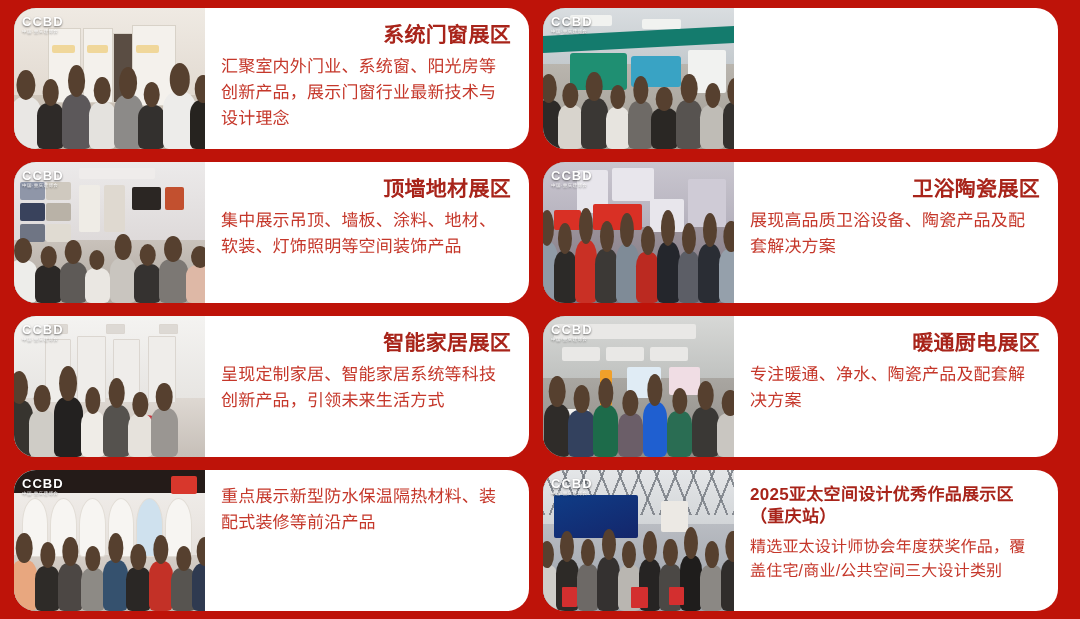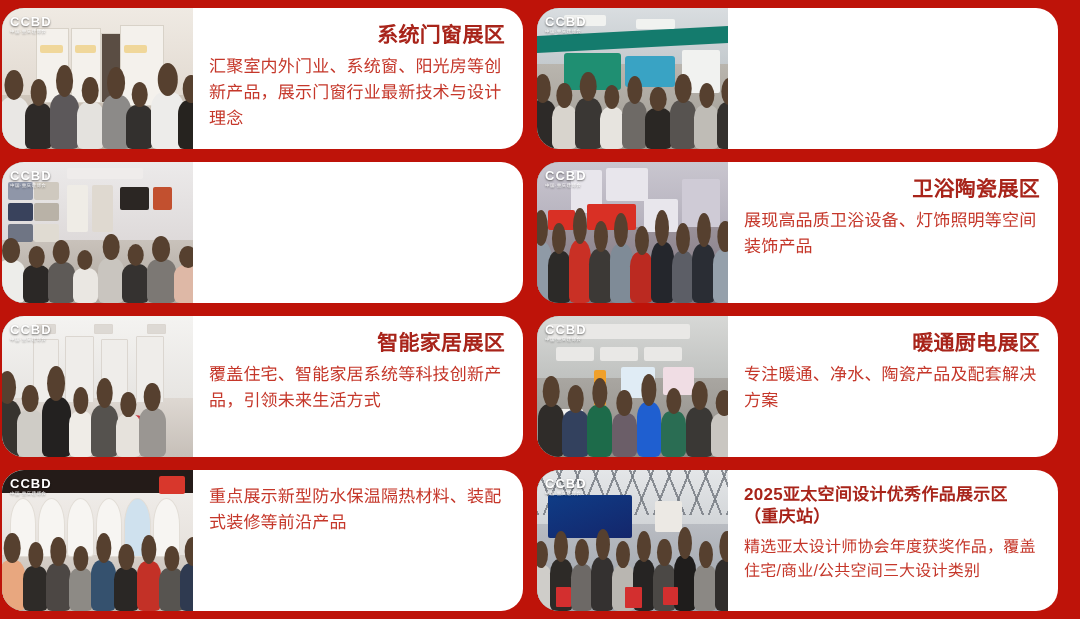--- a/index.html
+++ b/index.html
@@ -12,21 +12,21 @@
     height: 619px;
     background: #be1309;
     font-family: "Liberation Sans", "DejaVu Sans", sans-serif;
     overflow: hidden;
   }
 
   .zones-grid {
     width: 1080px;
     height: 619px;
     box-sizing: border-box;
-    padding: 8px 22px 8px 2px;
+    padding: 8px 22px 8px 14px;
     display: grid;
     grid-template-columns: 1fr 1fr;
     grid-template-rows: 1fr 1fr 1fr 1fr;
     column-gap: 14px;
     row-gap: 13px;
   }
 
   .zone-card {
     background: #ffffff;
     border-radius: 22px;
@@ -289,20 +289,24 @@
           <span style="left:26%;width:13%;height:64%;background:#5e5a57;"></span>
           <span style="left:38%;width:12%;height:54%;background:#eae7e2;"></span>
           <span style="left:50%;width:13%;height:70%;background:#c9c5bf;"></span>
           <span style="left:62%;width:13%;height:60%;background:#353230;"></span>
           <span style="left:74%;width:14%;height:68%;background:#7c7874;"></span>
           <span style="left:87%;width:14%;height:58%;background:#deb8a6;"></span>
         </div>
         <div class="logo-badge">CCBD<small>中国·重庆建博会</small></div>
       </div>
     </div>
+    <div class="zone-text">
+      <h3 class="zone-title">顶墙地材展区</h3>
+      <p class="zone-desc">集中展示吊顶、墙板、涂料、地材、软装、灯饰照明等空间装饰产品</p>
+    </div>
   </div>
 
   <div class="zone-card">
     <div class="zone-thumb">
       <div class="photo s4">
         <div class="sky"></div>
         <div class="floor"></div>
         <div class="pw" style="left:18%;top:6%;width:16%;height:30%;"></div>
         <div class="pw" style="left:36%;top:4%;width:22%;height:24%;"></div>
         <div class="pr" style="left:26%;top:30%;width:26%;height:18%;"></div>
@@ -319,21 +323,21 @@
           <span style="left:59%;width:11%;height:72%;background:#24262c;"></span>
           <span style="left:69%;width:11%;height:62%;background:#5c5e66;"></span>
           <span style="left:79%;width:11%;height:70%;background:#2a2d34;"></span>
           <span style="left:89%;width:12%;height:64%;background:#95a0ab;"></span>
         </div>
         <div class="logo-badge">CCBD<small>中国·重庆建博会</small></div>
       </div>
     </div>
     <div class="zone-text">
       <h3 class="zone-title">卫浴陶瓷展区</h3>
-      <p class="zone-desc">展现高品质卫浴设备、灯饰照明等空间装饰产品</p>
+      <p class="zone-desc">展现高品质卫浴设备、陶瓷产品及配套解决方案</p>
     </div>
   </div>
 
   <div class="zone-card">
     <div class="zone-thumb">
       <div class="photo s5">
         <div class="sky"></div>
         <div class="floor"></div>
         <div class="dr" style="left:16%;top:16%;width:13%;height:44%;"></div>
         <div class="dr" style="left:33%;top:14%;width:14%;height:46%;"></div>
@@ -351,21 +355,21 @@
           <span style="left:36%;width:12%;height:58%;background:#efece7;"></span>
           <span style="left:47%;width:13%;height:66%;background:#55524e;"></span>
           <span style="left:59%;width:12%;height:54%;background:#e6e2dc;"></span>
           <span style="left:70%;width:13%;height:62%;background:#9a9692;"></span>
         </div>
         <div class="logo-badge">CCBD<small>中国·重庆建博会</small></div>
       </div>
     </div>
     <div class="zone-text">
       <h3 class="zone-title">智能家居展区</h3>
-      <p class="zone-desc">覆盖住宅、智能家居系统等科技创新产品，引领未来生活方式</p>
+      <p class="zone-desc">呈现定制家居、智能家居系统等科技创新产品，引领未来生活方式</p>
     </div>
   </div>
 
   <div class="zone-card">
     <div class="zone-thumb">
       <div class="photo s6">
         <div class="sky"></div>
         <div class="floor"></div>
         <div class="bw" style="left:6%;top:6%;width:74%;height:10%;"></div>
         <div class="bw" style="left:10%;top:22%;width:20%;height:10%;"></div>

